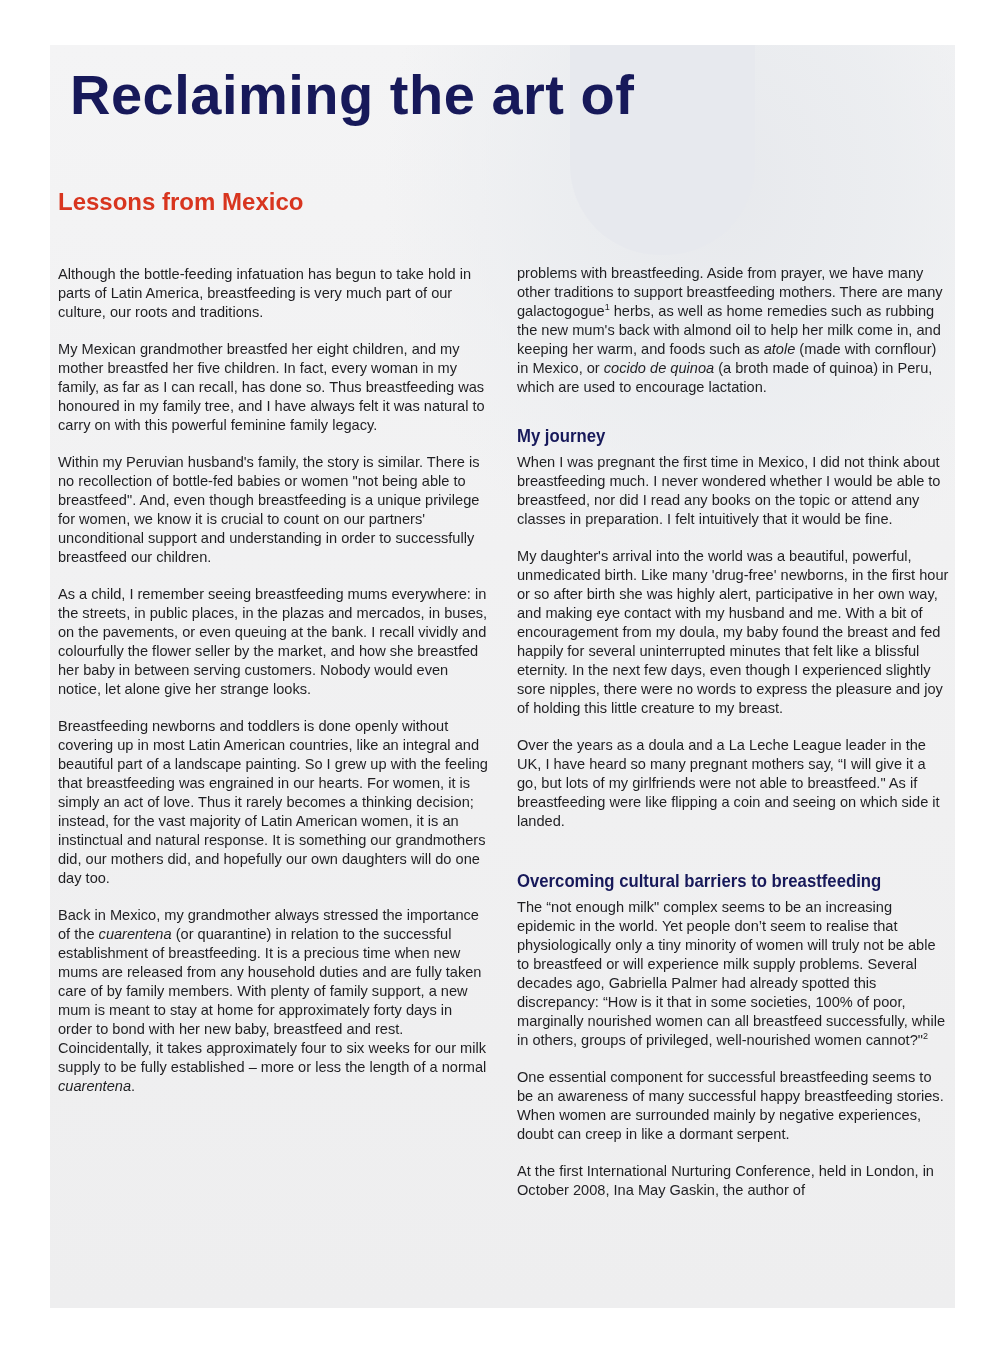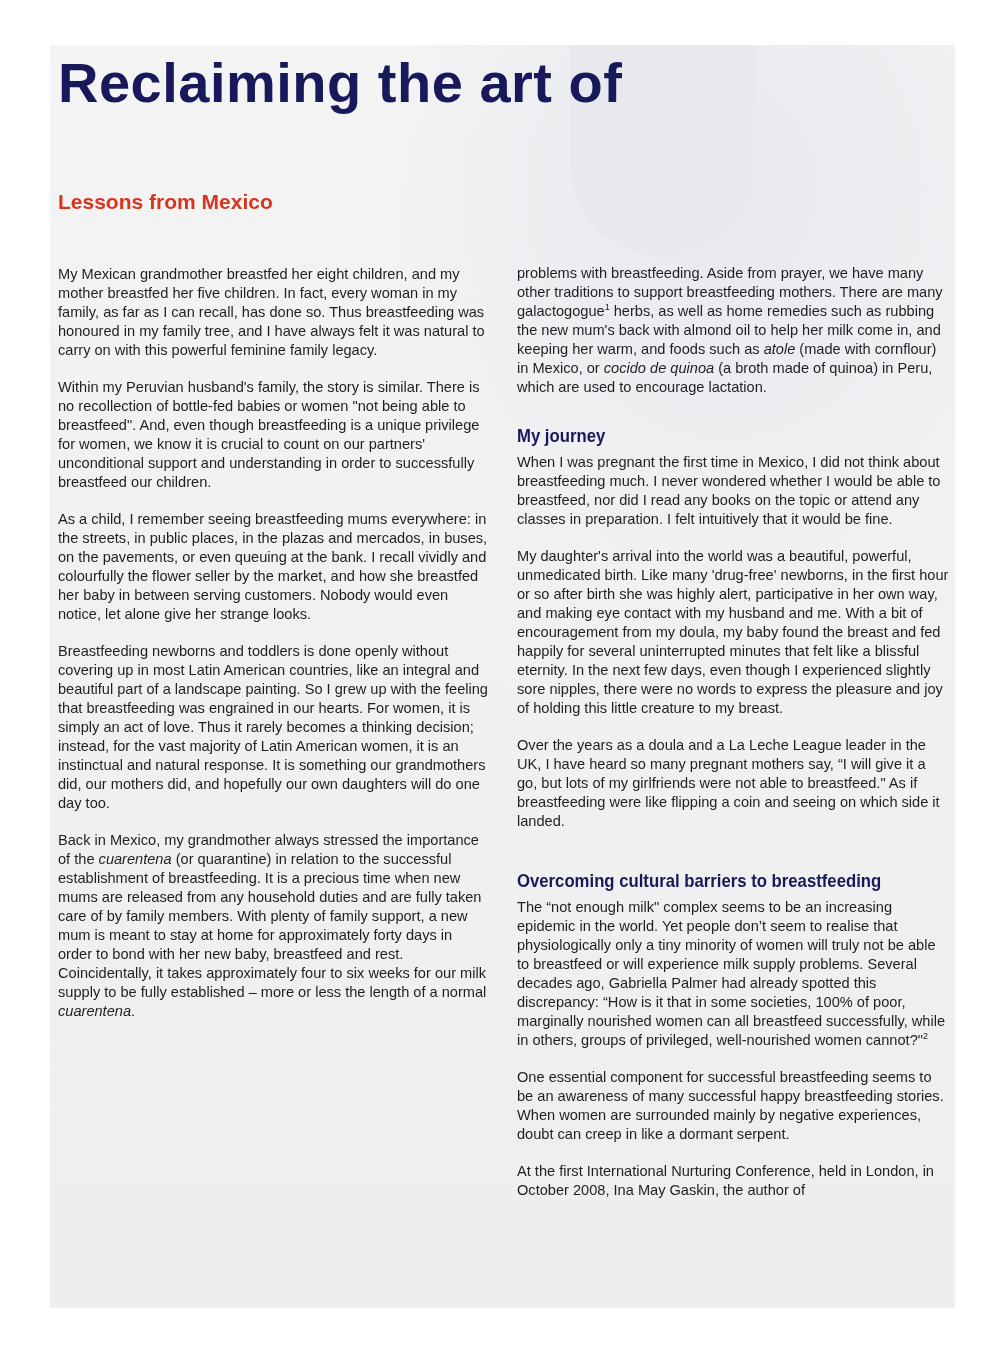--- a/index.html
+++ b/index.html
@@ -40,36 +40,36 @@
       top: 0px;
       width: 185px;
       height: 210px;
       border-radius: 0 0 90px 90px;
       background: #e7e9ee;
     }
     .title {
       position: absolute;
       left: 8px;
       top: 8px;
-      margin: 0;
+      margin: 12px;
       font-family: "Liberation Sans", sans-serif;
       font-weight: bold;
       font-size: 56px;
       line-height: 60px;
       color: #17195a;
       letter-spacing: 0.5px;
     }
     .subtitle {
       position: absolute;
       left: 8px;
       top: 143px;
       margin: 0;
       font-family: "Liberation Sans", sans-serif;
       font-weight: bold;
-      font-size: 21px;
+      font-size: 24px;
       line-height: 28px;
       color: #d8351f;
     }
     .col {
       position: absolute;
       width: 432px;
       font-size: 14.6px;
       line-height: 19px;
       color: #1f1f22;
     }
@@ -109,20 +109,21 @@
 <div class="page">
   <div class="ghost"></div>
   <div class="ghost-head"></div>
 
   <h1 class="title">
     <span>Reclaiming the art of</span><br>
   </h1>
   <h2 class="subtitle">Lessons from Mexico</h2>
 
   <div class="col col-left">
+    <p>Although the bottle-feeding infatuation has begun to take hold in parts of Latin America, breastfeeding is very much part of our culture, our roots and traditions.</p>
     <p>My Mexican grandmother breastfed her eight children, and my mother breastfed her five children. In fact, every woman in my family, as far as I can recall, has done so. Thus breastfeeding was honoured in my family tree, and I have always felt it was natural to carry on with this powerful feminine family legacy.</p>
     <p>Within my Peruvian husband's family, the story is similar. There is no recollection of bottle-fed babies or women "not being able to breastfeed". And, even though breastfeeding is a unique privilege for women, we know it is crucial to count on our partners' unconditional support and understanding in order to successfully breastfeed our children.</p>
     <p>As a child, I remember seeing breastfeeding mums everywhere: in the streets, in public places, in the plazas and mercados, in buses, on the pavements, or even queuing at the bank. I recall vividly and colourfully the flower seller by the market, and how she breastfed her baby in between serving customers. Nobody would even notice, let alone give her strange looks.</p>
     <p>Breastfeeding newborns and toddlers is done openly without covering up in most Latin American countries, like an integral and beautiful part of a landscape painting. So I grew up with the feeling that breastfeeding was engrained in our hearts. For women, it is simply an act of love. Thus it rarely becomes a thinking decision; instead, for the vast majority of Latin American women, it is an instinctual and natural response. It is something our grandmothers did, our mothers did, and hopefully our own daughters will do one day too.</p>
     <p><span>Back in Mexico, my grandmother always stressed the importance of the </span><i>cuarentena</i><span> (or quarantine) in relation to the successful establishment of breastfeeding. It is a precious time when new mums are released from any household duties and are fully taken care of by family members. With plenty of family support, a new mum is meant to stay at home for approximately forty days in order to bond with her new baby, breastfeed and rest. Coincidentally, it takes approximately four to six weeks for our milk supply to be fully established – more or less the length of a normal </span><i>cuarentena</i><span>.</span></p>
   </div>
 
   <div class="col col-right">
     <p><span>problems with breastfeeding. Aside from prayer, we have many other traditions to support breastfeeding mothers. There are many galactogogue</span><sup>1</sup><span> herbs, as well as home remedies such as rubbing the new mum's back with almond oil to help her milk come in, and keeping her warm, and foods such as </span><i>atole</i><span> (made with cornflour) in Mexico, or </span><i>cocido de quinoa</i><span> (a broth made of quinoa) in Peru, which are used to encourage lactation.</span></p>
 

